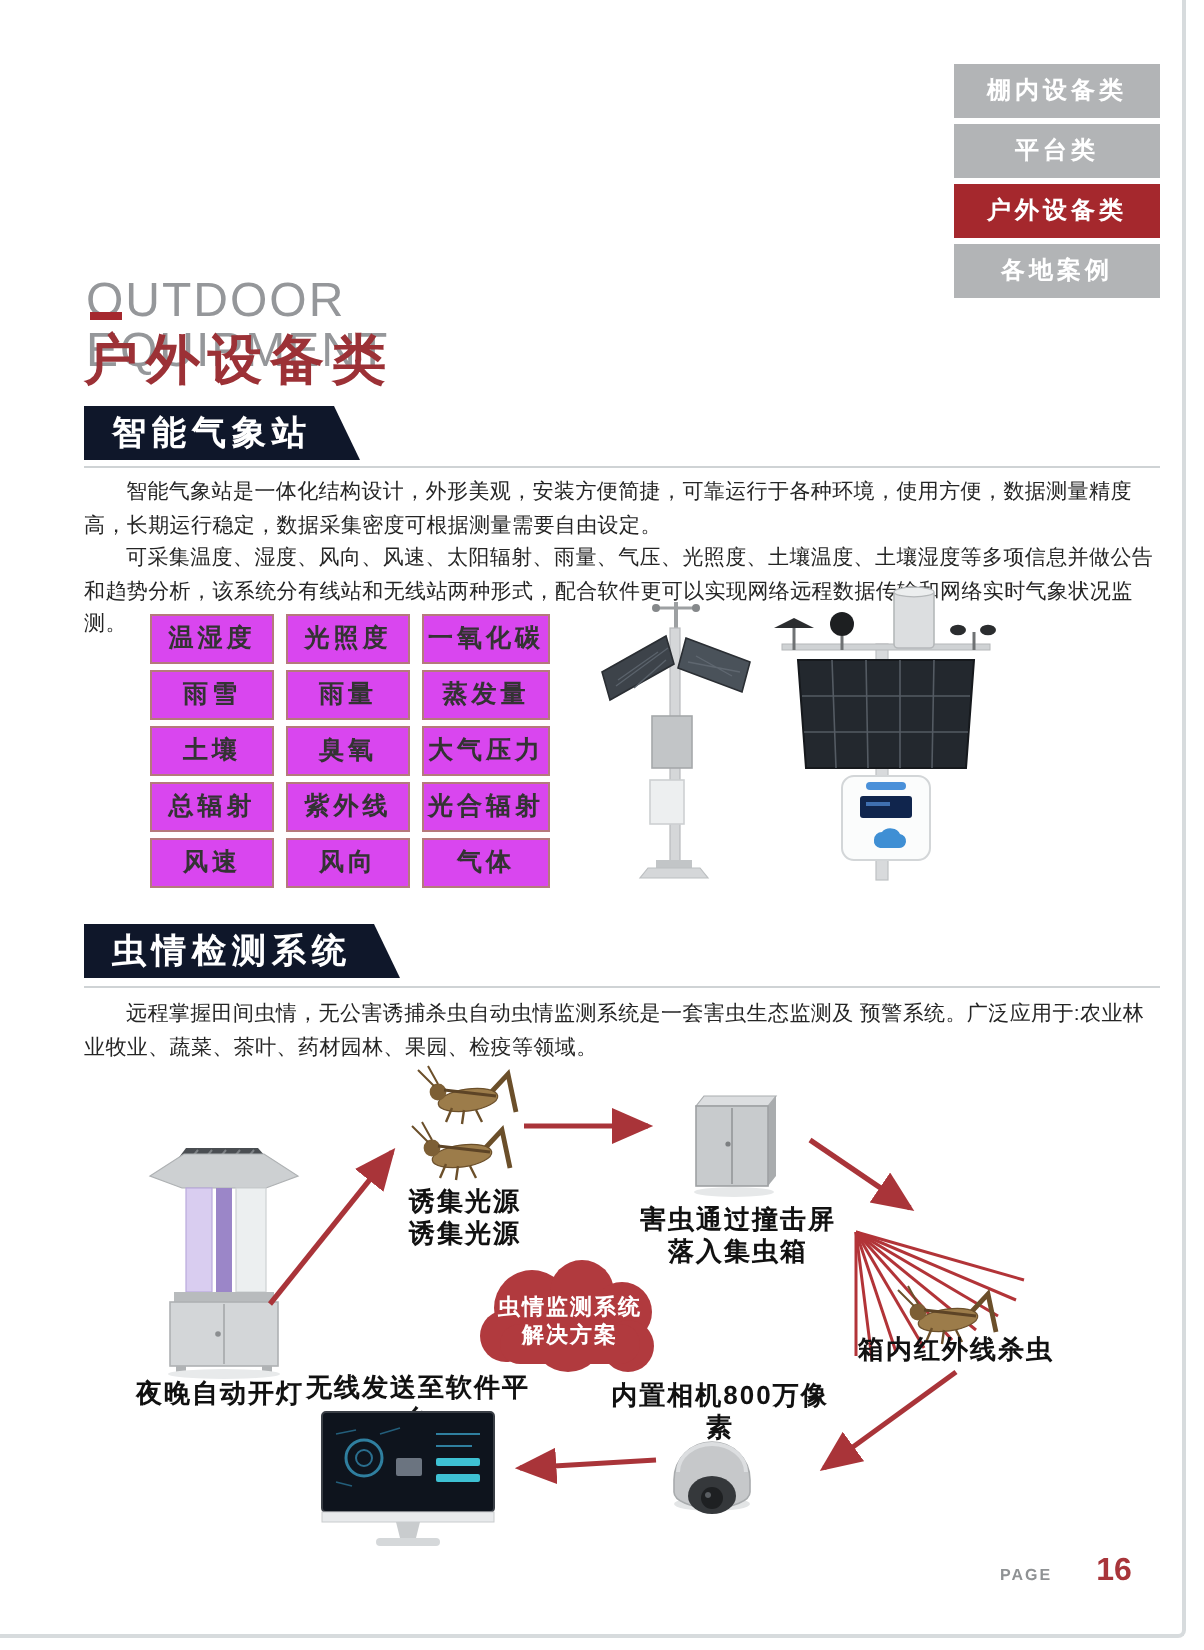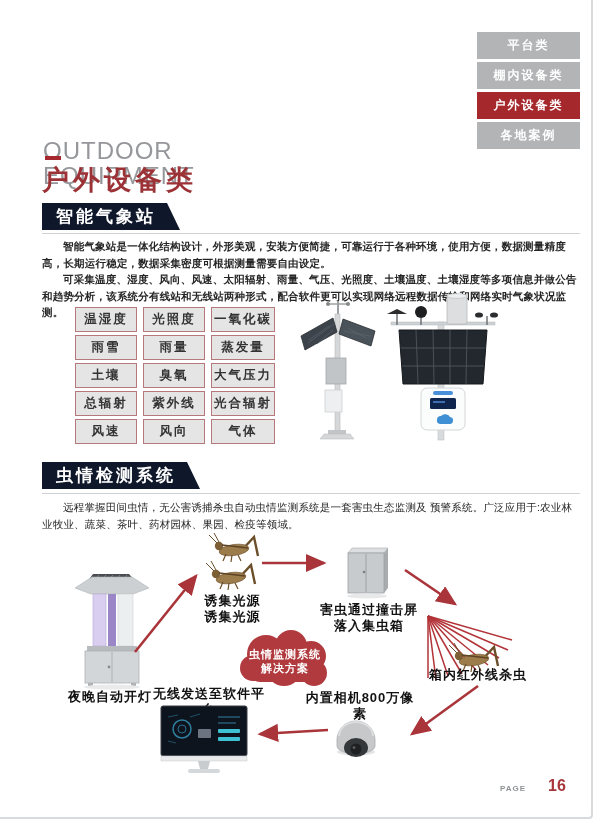--- a/index.html
+++ b/index.html
@@ -29,30 +29,30 @@
     font-size:17px;letter-spacing:3px;line-height:27px;padding:0 24px 0 14px;
     clip-path:polygon(0 0,calc(100% - 13px) 0,100% 100%,0 100%);
   }
   #banner-weather{left:42px;top:203px;}
   #banner-insect{left:42px;top:462px;}
   .rule{position:absolute;left:42px;width:538px;border-top:1px solid #cfd3d5;}
   #rule-weather{top:233px;}
   #rule-insect{top:493px;}
   .para{position:absolute;left:42px;width:540px;font-size:10.5px;color:#252525;line-height:16.5px;letter-spacing:.2px;}
   .para p{margin:0;text-indent:2em;}
-  #para-weather{top:238px;font-weight:bold;}
+  #para-weather{top:238px;}
   #para-insect{top:499px;}
   
   .sensor-grid{
     position:absolute;left:75px;top:307px;display:grid;
     grid-template-columns:62px 62px 64px;grid-auto-rows:25px;gap:3px 6px;
   }
   .sensor{
     border:1px solid #b5797c;display:flex;align-items:center;justify-content:center;
-    font-size:12.5px;font-weight:bold;color:#333;letter-spacing:2px;background:#e5e5e5;
+    font-size:12.5px;font-weight:bold;color:#333;letter-spacing:2px;background:#d946ef;
   }
   
   .station-left{position:absolute;left:298px;top:298px;}
   .station-right{position:absolute;left:383px;top:292px;}
   
   .diagram{position:absolute;left:60px;top:530px;width:535px;height:258px;}
   .diagram .abs{position:absolute;}
   .dlabel{position:absolute;font-size:13px;font-weight:bold;color:#111;text-align:center;line-height:16px;letter-spacing:1px;}
   .arrows{position:absolute;left:0;top:0;pointer-events:none;}
   .cloud-wrap{position:absolute;left:176px;top:96px;width:98px;height:66px;}
@@ -64,22 +64,22 @@
   .pagenum{position:absolute;left:500px;top:777px;display:flex;align-items:baseline;gap:22px;}
   .pagenum .word{font-size:8px;font-weight:bold;color:#8f9294;letter-spacing:1px;}
   .pagenum .num{font-size:16px;font-weight:bold;color:#a8353a;}
 </style>
 </head>
 <body>
 
 <div class="page-edge"></div>
 
 <div class="tabs">
+  <div class="tab">棚内设备类</div>
   <div class="tab">平台类</div>
-  <div class="tab">棚内设备类</div>
   <div class="tab active">户外设备类</div>
   <div class="tab">各地案例</div>
 </div>
 
 <div class="title-en">
   <div>OUTDOOR</div>
   <div>EQUIPMENT</div>
 </div>
 <div class="red-dash"></div>
 <div class="title-zh">户外设备类</div>

